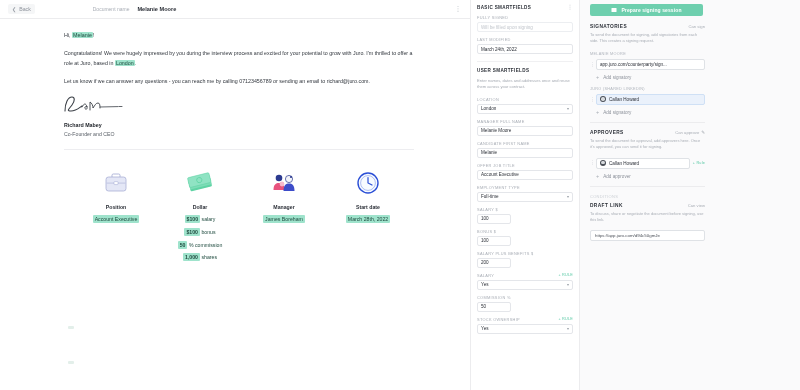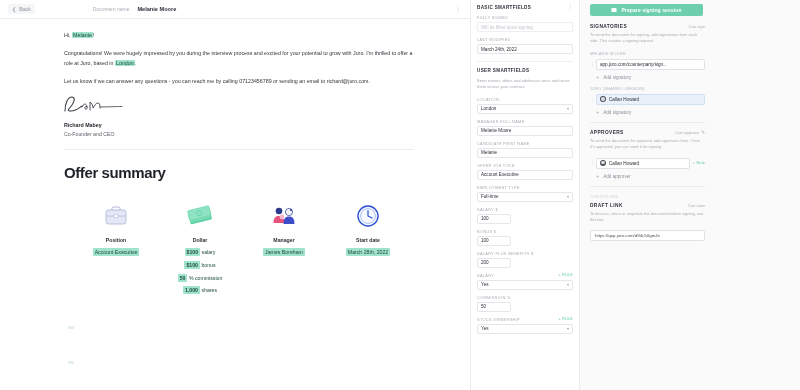--- a/index.html
+++ b/index.html
@@ -248,21 +248,20 @@
         <path d="M28 16 L28 8 C30 9, 31 12, 31 14 C33 11, 34 9, 36 9 C38 9, 38 12, 38 14" stroke="#3a3f46" stroke-width="0.9" fill="none" stroke-linecap="round"></path>
         <path d="M38 13 L56 12.6" stroke="#3a3f46" stroke-width="0.8" fill="none" stroke-linecap="round"></path>
         <path d="M57 12.5 L60 12.5" stroke="#3a3f46" stroke-width="0.8" fill="none" stroke-linecap="round"></path>
       </svg>
 
       <div class="sig-name">Richard Mabey</div>
       <div class="sig-role">Co-Founder and CEO</div>
 
       <div class="rule"></div>
 
-      <div class="offer-title">Offer summary</div>
 
       <div class="summary">
 
         <div class="sumcol">
           <div class="sumicon">
             <svg width="26" height="24" viewBox="0 0 26 24">
               <rect x="3" y="6" width="20" height="14" rx="2.5" fill="#e4e7f6" stroke="#aab0d6" stroke-width="0.8"></rect>
               <path d="M9 6 V4.2 C9 3.4 9.6 3 10.3 3 h5.4 C16.4 3 17 3.4 17 4.2 V6" fill="none" stroke="#aab0d6" stroke-width="0.9"></path>
               <rect x="3" y="11.5" width="20" height="1.2" fill="#c6cbe6"></rect>
               <rect x="11" y="10.6" width="4" height="3" rx="0.6" fill="#fff" stroke="#aab0d6" stroke-width="0.6"></rect>

